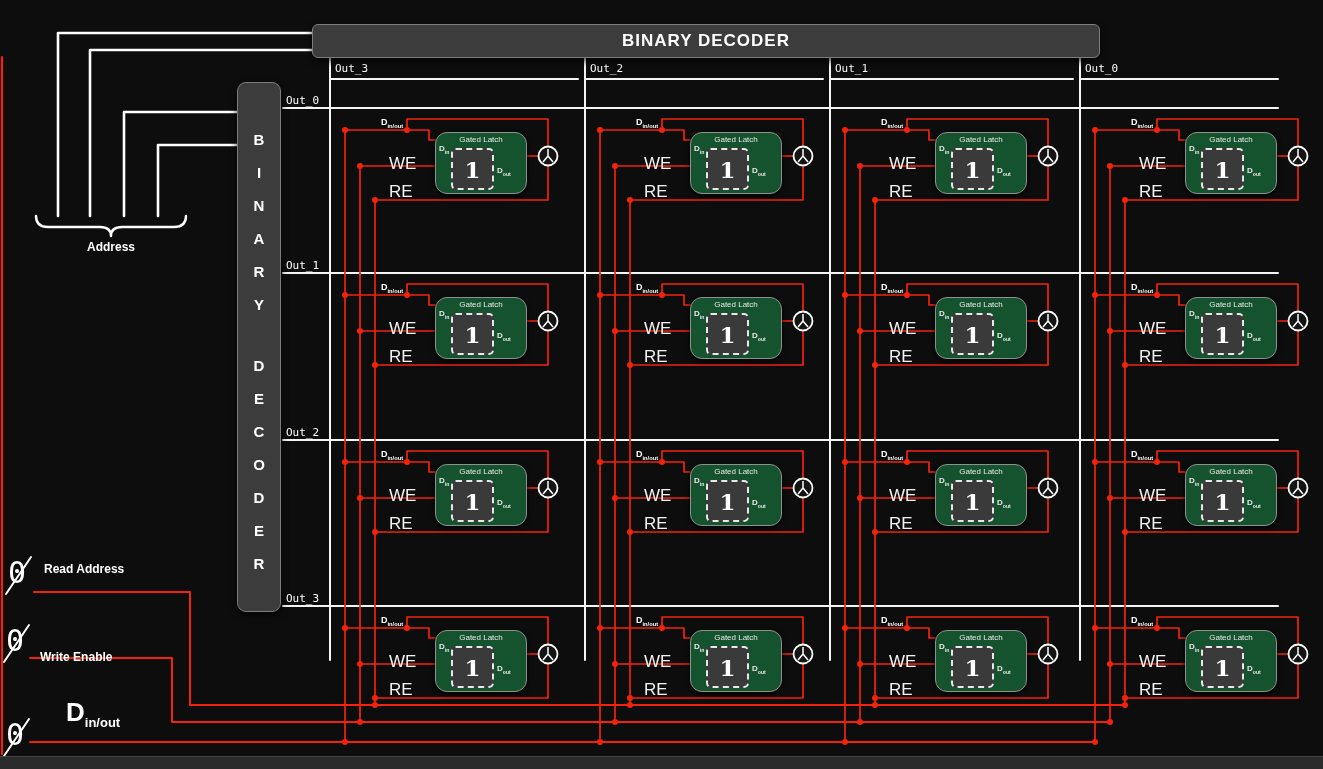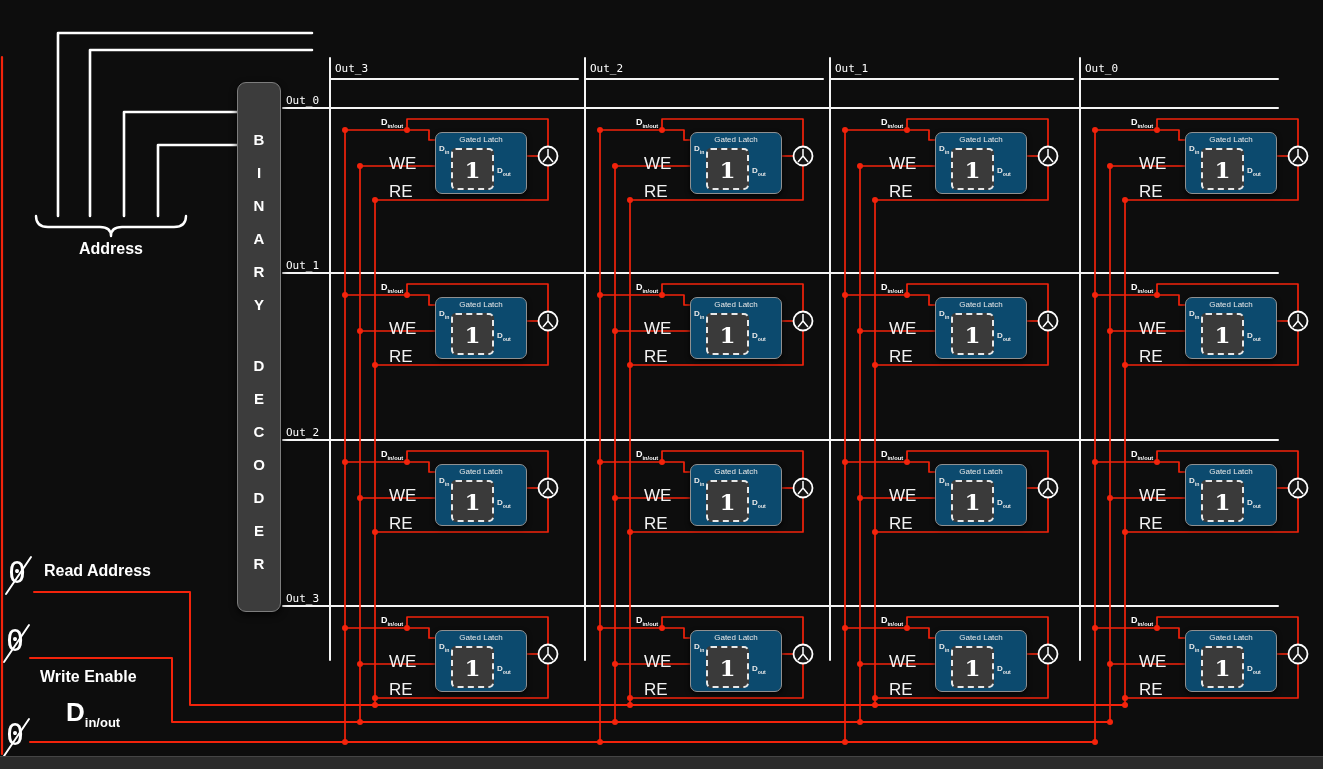--- a/index.html
+++ b/index.html
@@ -7,27 +7,27 @@
   #stage{position:relative;width:1323px;height:769px;background:#0d0d0d;overflow:hidden}
   #wires{position:absolute;left:0;top:0;z-index:1}
   .abs{position:absolute;z-index:2}
   .abs2{position:absolute}
   .panel{background:#3c3c3c;border:1.5px solid #7d7d7d;box-shadow:0 3px 7px rgba(0,0,0,.75);color:#fff}
   #top-decoder{left:312px;top:24px;width:788px;height:34px;border-radius:6px;display:flex;align-items:center;justify-content:center;font-weight:bold;font-size:17px;letter-spacing:1px}
   #left-decoder{left:237px;top:82px;width:44px;height:530px;border-radius:9px;display:flex;flex-direction:column;align-items:center;padding-top:40px;font-weight:bold;font-size:15px}
   #left-decoder .dword span{display:block;text-align:center;line-height:33px}
   #left-decoder .wgap{margin-top:28px}
   .glabel{position:absolute;z-index:2;font-family:"DejaVu Sans Mono",monospace;font-size:11px;color:#fff;white-space:nowrap}
-  .biglabel{font-weight:bold;font-size:16px;color:#fff;white-space:nowrap}
+  .biglabel{font-weight:bold;font-size:12px;color:#fff;white-space:nowrap}
   .zero{font-family:"DejaVu Sans Mono",monospace;font-size:30px;color:#fff;line-height:1}
   .cell{position:absolute;width:245px;height:100px;z-index:2}
   .dinout{font-size:9px;font-weight:bold;color:#fff;white-space:nowrap}
   .dinout sub,.pin sub{font-size:64%}
   .sig{font-size:17px;color:#f2f2f2}
-  .latch{position:absolute;width:92px;height:62px;background:#0c4a6e;border:1.5px solid #909090;border-radius:7px;box-shadow:0 2px 5px rgba(0,0,0,.85)}
+  .latch{position:absolute;width:92px;height:62px;background:#14532d;border:1.5px solid #909090;border-radius:12px;box-shadow:0 2px 5px rgba(0,0,0,.85)}
   .latch-title{text-align:center;font-size:8px;color:#e8e8e8;margin-top:2px;white-space:nowrap}
   .pin{position:absolute;font-size:8px;font-weight:bold;color:#e8e8e8;white-space:nowrap}
   .one-box{position:absolute;left:15px;top:15px;width:43px;height:42px;border:2px dashed #e8e8e8;border-radius:5px;background:#3a3a3a;display:flex;align-items:center;justify-content:center;font-family:"DejaVu Serif",serif;font-weight:bold;font-size:23px;color:#fff}
   #address-label{left:48px;top:240px;width:126px;text-align:center}
   #dinout-main{left:66px;top:697px;color:#fff;font-weight:bold;font-size:26px;white-space:nowrap}
   #dinout-main sub{font-size:13px}
   #footer{position:absolute;left:0;top:756px;width:1323px;height:13px;background:#2b2b2b;border-top:1px solid #454545;z-index:3}
 </style>
 </head>
 <body>
@@ -474,20 +474,23 @@
       <div class="glabel" style="left: 335px; top: 62px;">Out_3</div>
       <div class="glabel" style="left: 590px; top: 62px;">Out_2</div>
       <div class="glabel" style="left: 835px; top: 62px;">Out_1</div>
       <div class="glabel" style="left: 1085px; top: 62px;">Out_0</div>
       <div class="glabel" style="left: 286px; top: 94px;">Out_0</div>
       <div class="glabel" style="left: 286px; top: 259px;">Out_1</div>
       <div class="glabel" style="left: 286px; top: 426px;">Out_2</div>
       <div class="glabel" style="left: 286px; top: 592px;">Out_3</div>
     </div>
 
+  <div id="top-decoder" class="abs panel">
+    <span>BINARY DECODER</span>
+  </div>
 
   <div id="left-decoder" class="abs panel">
       <div class="dword">
         <span>B</span>
         <span>I</span>
         <span>N</span>
         <span>A</span>
         <span>R</span>
         <span>Y</span>
       </div>
@@ -501,21 +504,21 @@
         <span>R</span>
       </div>
     </div>
 
   <div id="address-label" class="abs biglabel">Address</div>
 
   <div class="abs zero" style="left:8px;top:558px">0</div>
   <div class="abs biglabel" style="left:44px;top:562px">Read Address</div>
 
   <div class="abs zero" style="left:6px;top:626px">0</div>
-  <div class="abs biglabel" style="left:40px;top:668px">Write Enable</div>
+  <div class="abs biglabel" style="left:40px;top:650px">Write Enable</div>
 
   <div class="abs zero" style="left:6px;top:720px">0</div>
   <div class="abs" id="dinout-main">
     <span>D</span><sub>in/out</sub>
   </div>
 
   <div id="footer"></div>
 </div>
 
 </body></html>

